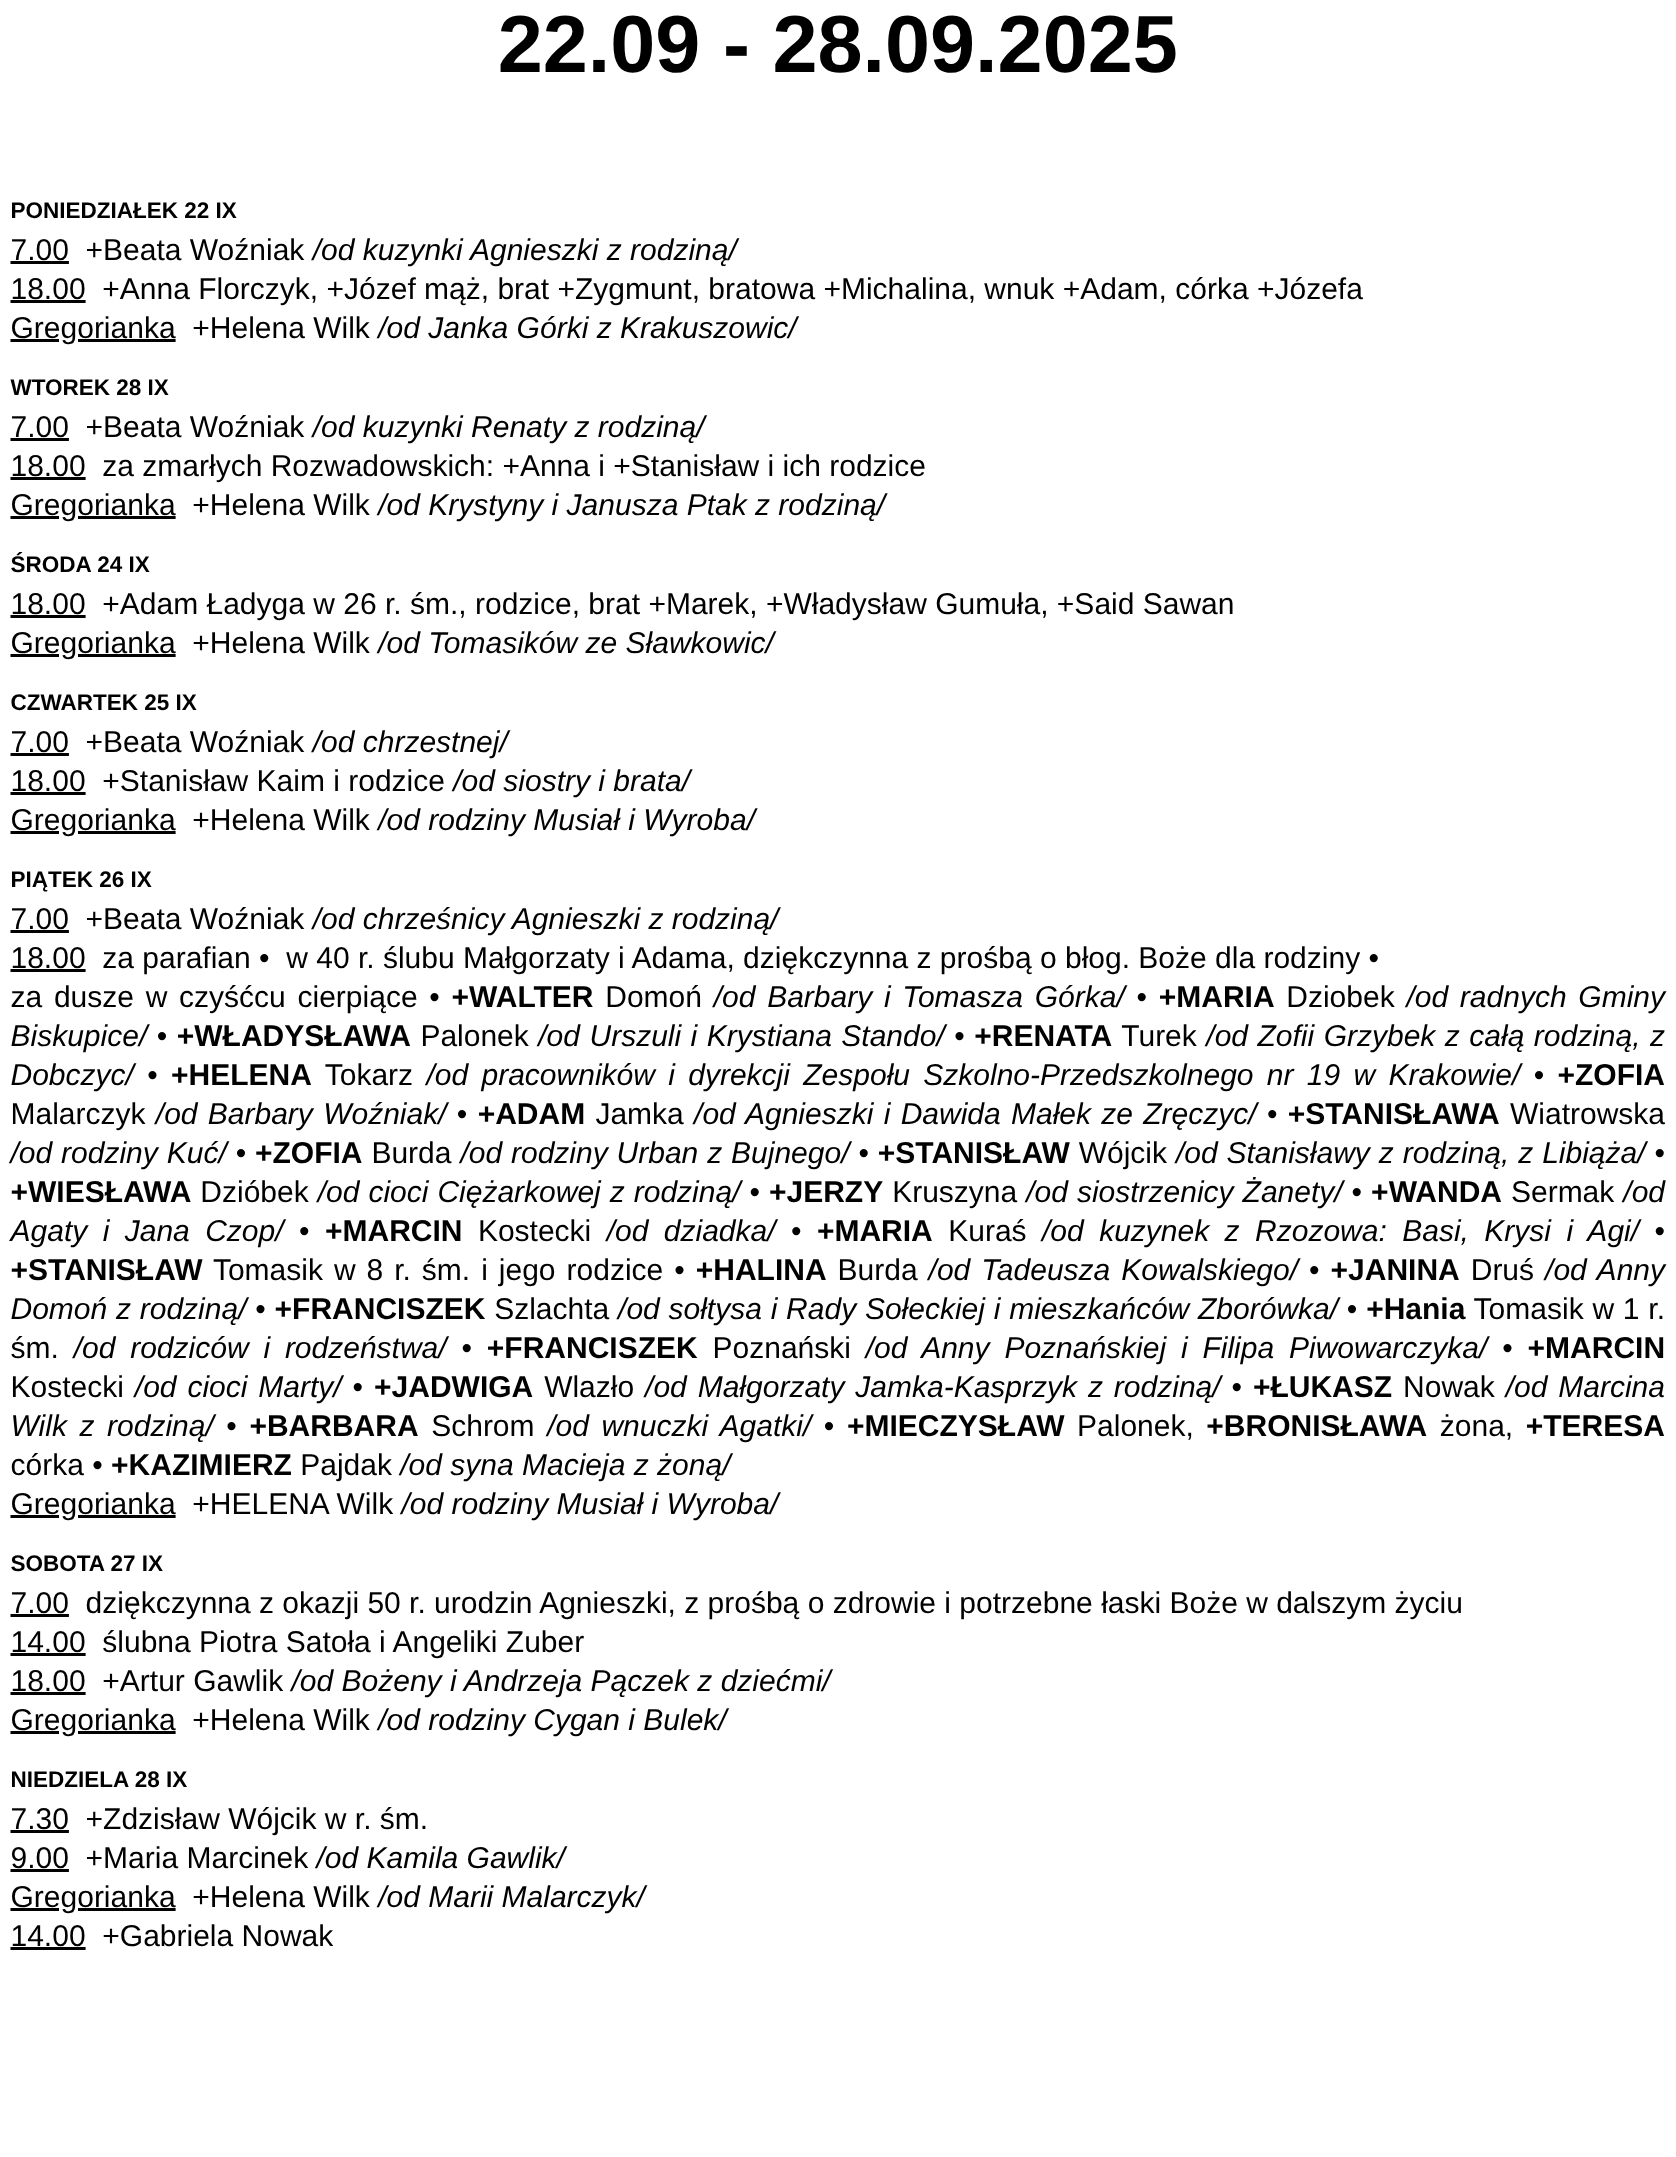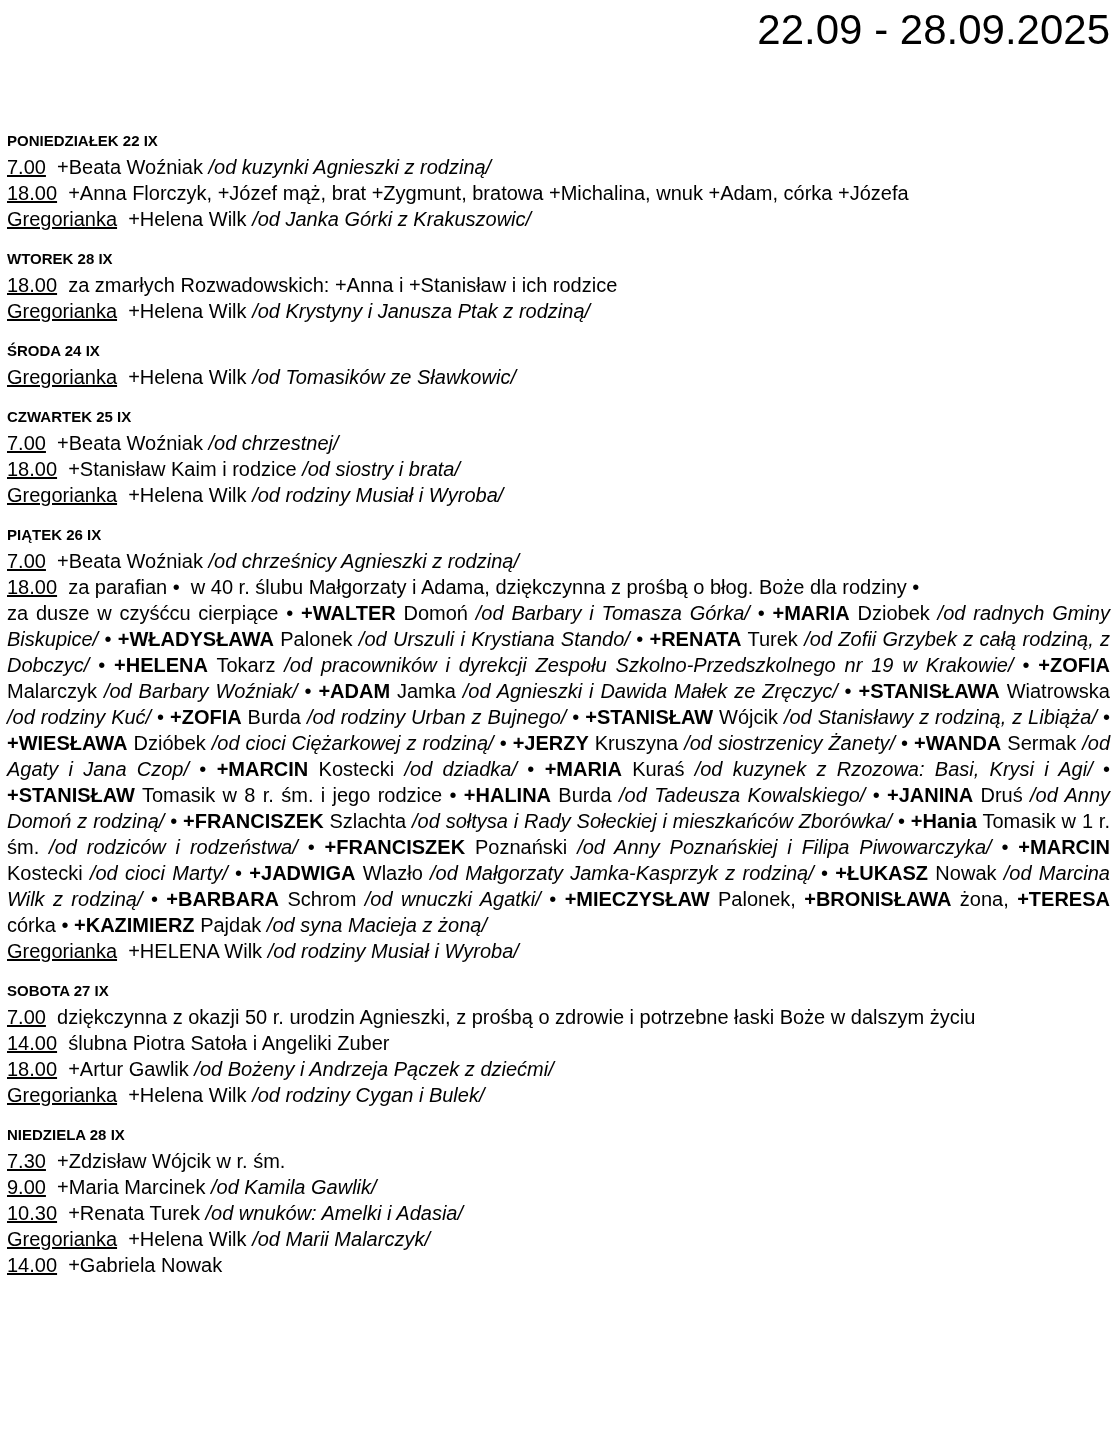--- a/index.html
+++ b/index.html
@@ -7,24 +7,24 @@
     width: 1117px;
     min-height: 1438px;
     color: #000000;
     font-family: "Liberation Sans", sans-serif;
     font-size: 20px;
     line-height: 26px;
   }
   .page { padding: 6px 7px 0 7px; }
   .title {
     margin: 0 0 74px 0;
-    font-size: 42px;
+    font-size: 54px;
     line-height: 48px;
-    font-weight: normal;
-    text-align: right;
+    font-weight: bold;
+    text-align: center;
   }
   section { margin: 0 0 14px 0; }
   h2 { font-size: 15px; line-height: 26px; margin: 0; font-weight: bold; }
   .row { margin: 0; }
   .justify { text-align: justify; }
   .time { text-decoration: underline; }
   .it { font-style: italic; }
   .bd { font-weight: bold; }
 </style>
 </head>
@@ -34,25 +34,27 @@
   <h1 class="title">22.09 - 28.09.2025</h1>
   <main>
       <section>
         <h2>PONIEDZIAŁEK 22 IX</h2>
         <p class="row"><span class="time">7.00</span>&nbsp; <span class="tx">+Beata Woźniak </span><span class="it">/od kuzynki Agnieszki z rodziną/</span></p>
         <p class="row"><span class="time">18.00</span>&nbsp; <span class="tx">+Anna Florczyk, +Józef mąż, brat +Zygmunt, bratowa +Michalina, wnuk +Adam, córka +Józefa</span></p>
         <p class="row"><span class="time">Gregorianka</span>&nbsp; <span class="tx">+Helena Wilk </span><span class="it">/od Janka Górki z Krakuszowic/</span></p>
       </section>
       <section>
         <h2>WTOREK 28 IX</h2>
+        <p class="row"><span class="time">7.00</span>&nbsp; <span class="tx">+Beata Woźniak </span><span class="it">/od kuzynki Renaty z rodziną/</span></p>
         <p class="row"><span class="time">18.00</span>&nbsp; <span class="tx">za zmarłych Rozwadowskich: +Anna i +Stanisław i ich rodzice</span></p>
         <p class="row"><span class="time">Gregorianka</span>&nbsp; <span class="tx">+Helena Wilk </span><span class="it">/od Krystyny i Janusza Ptak z rodziną/</span></p>
       </section>
       <section>
         <h2>ŚRODA 24 IX</h2>
+        <p class="row"><span class="time">18.00</span>&nbsp; <span class="tx">+Adam Ładyga w 26 r. śm., rodzice, brat +Marek, +Władysław Gumuła, +Said Sawan</span></p>
         <p class="row"><span class="time">Gregorianka</span>&nbsp; <span class="tx">+Helena Wilk </span><span class="it">/od Tomasików ze Sławkowic/</span></p>
       </section>
       <section>
         <h2>CZWARTEK 25 IX</h2>
         <p class="row"><span class="time">7.00</span>&nbsp; <span class="tx">+Beata Woźniak </span><span class="it">/od chrzestnej/</span></p>
         <p class="row"><span class="time">18.00</span>&nbsp; <span class="tx">+Stanisław Kaim i rodzice </span><span class="it">/od siostry i brata/</span></p>
         <p class="row"><span class="time">Gregorianka</span>&nbsp; <span class="tx">+Helena Wilk </span><span class="it">/od rodziny Musiał i Wyroba/</span></p>
       </section>
       <section>
         <h2>PIĄTEK 26 IX</h2>
@@ -65,18 +67,17 @@
         <h2>SOBOTA 27 IX</h2>
         <p class="row justify"><span class="time">7.00</span>&nbsp; <span class="tx">dziękczynna z okazji 50 r. urodzin Agnieszki, z prośbą o zdrowie i potrzebne łaski Boże w dalszym życiu</span></p>
         <p class="row"><span class="time">14.00</span>&nbsp; <span class="tx">ślubna Piotra Satoła i Angeliki Zuber</span></p>
         <p class="row"><span class="time">18.00</span>&nbsp; <span class="tx">+Artur Gawlik </span><span class="it">/od Bożeny i Andrzeja Pączek z dziećmi/</span></p>
         <p class="row"><span class="time">Gregorianka</span>&nbsp; <span class="tx">+Helena Wilk </span><span class="it">/od rodziny Cygan i Bulek/</span></p>
       </section>
       <section>
         <h2>NIEDZIELA 28 IX</h2>
         <p class="row"><span class="time">7.30</span>&nbsp; <span class="tx">+Zdzisław Wójcik w r. śm.</span></p>
         <p class="row"><span class="time">9.00</span>&nbsp; <span class="tx">+Maria Marcinek </span><span class="it">/od Kamila Gawlik/</span></p>
-        <p class="row"><span class="time">10.30</span>&nbsp; <span class="tx">+Renata Turek </span><span class="it">/od wnuków: Amelki i Adasia/</span></p>
         <p class="row"><span class="time">Gregorianka</span>&nbsp; <span class="tx">+Helena Wilk </span><span class="it">/od Marii Malarczyk/</span></p>
         <p class="row"><span class="time">14.00</span>&nbsp; <span class="tx">+Gabriela Nowak</span></p>
       </section>
     </main>
 </div>
 
 </body></html>

